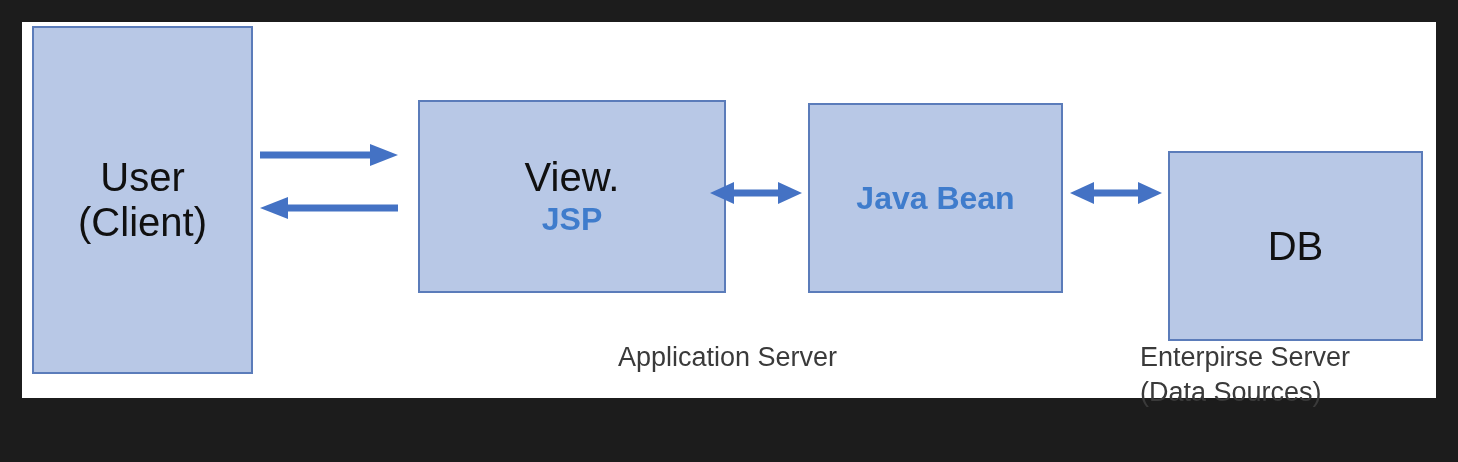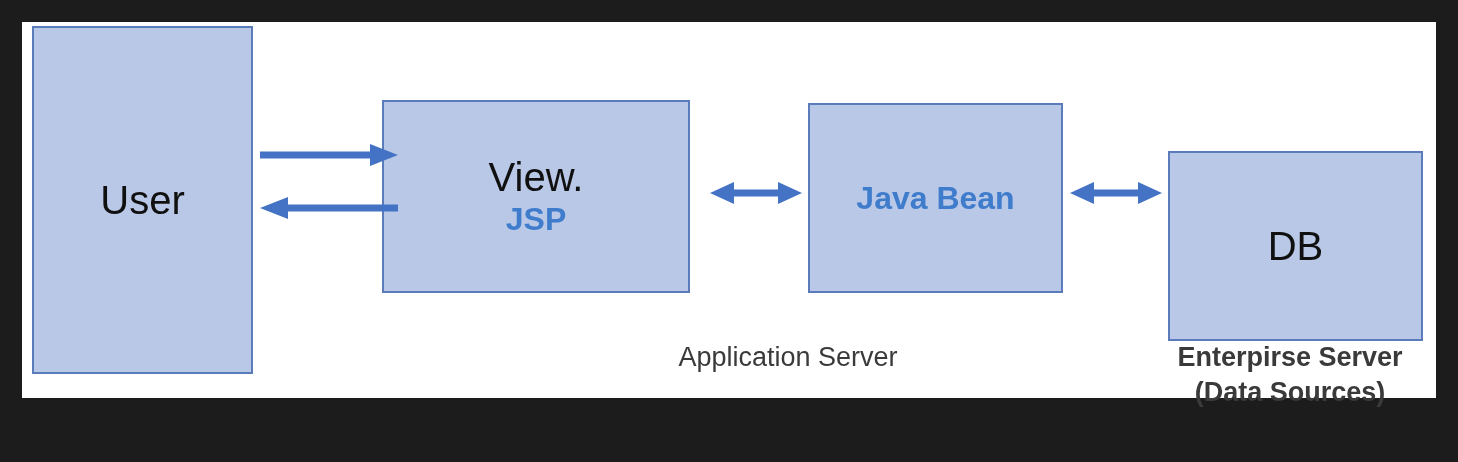--- a/index.html
+++ b/index.html
@@ -49,52 +49,53 @@
     color: #3f7ccc;
     font-size: 32px;
     font-weight: 700;
     text-align: center;
     white-space: nowrap;
     margin-top: 2px;
   }
 
   
   #box-user        { left: 10px;   top: 4px;   width: 221px; height: 348px; }
-  #box-viewctrl    { left: 360px;  top: 78px;  width: 308px; height: 193px; }
+  #box-viewctrl    { left: 396px;  top: 78px;  width: 308px; height: 193px; }
   #box-model       { left: 786px;  top: 81px;  width: 255px; height: 190px; }
   #box-db          { left: 1146px; top: 81px;  width: 255px; height: 190px; margin-top: 48px; }
 
   
   .arrow {
     position: absolute;
     height: 26px;
     display: block;
   }
 
   
   .caption {
     position: absolute;
     color: #3a3a3a;
     font-size: 27px;
     font-weight: 400;
-    text-align: center;
+    text-align: left;
     line-height: 1.28;
     white-space: pre-line;
   }
   #caption-app  { left: 596px;  top: 318px; width: 340px; }
-  #caption-ent  { left: 1118px; top: 318px; width: 300px; font-weight: bold; }
+  #caption-ent  { left: 1118px; top: 318px; width: 300px; }
 </style>
 </head>
 <body>
 
 <div id="screen">
   <div id="canvas">
 
     <div class="dbox" id="box-user">
       <div class="title">User</div>
+      <div class="title">(Client)</div>
     </div>
 
     <div class="dbox" id="box-viewctrl">
       <div class="title">View.</div>
       <div class="subtitle">JSP</div>
     </div>
 
     <div class="dbox" id="box-model">
       <div class="subtitle">Java Bean</div>
     </div>

